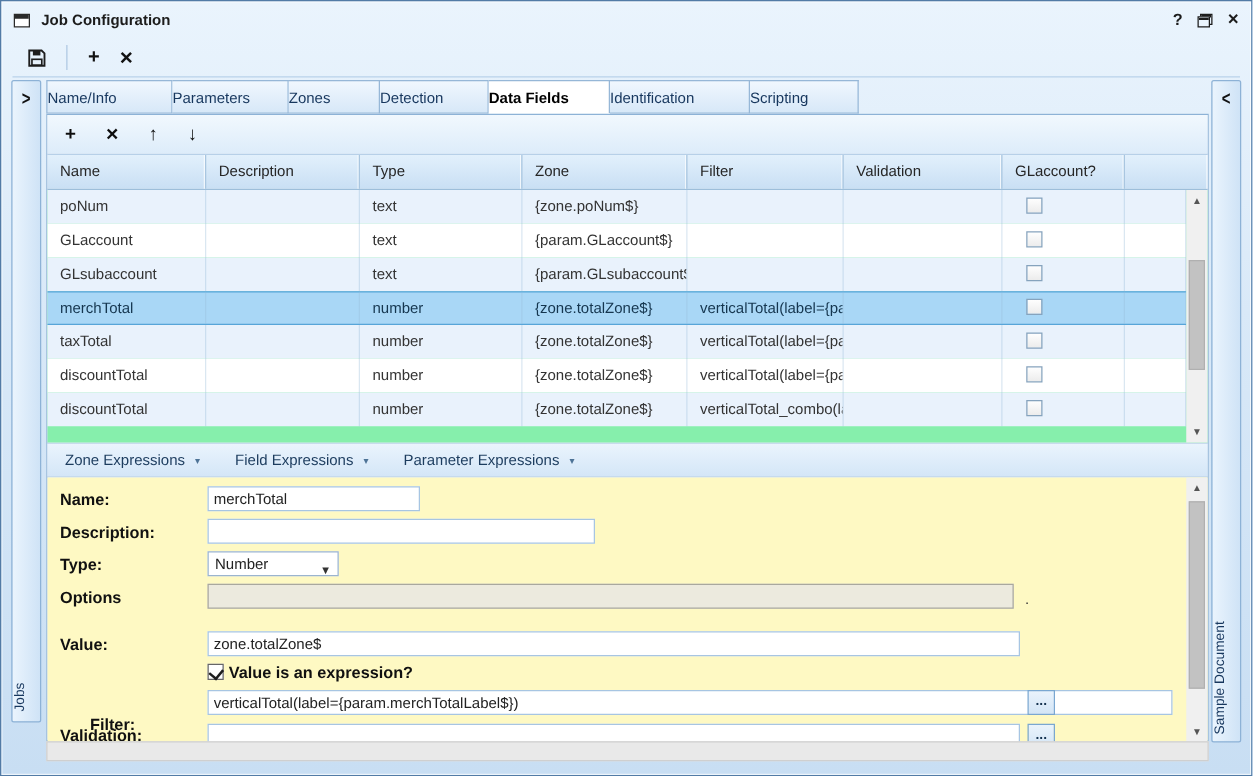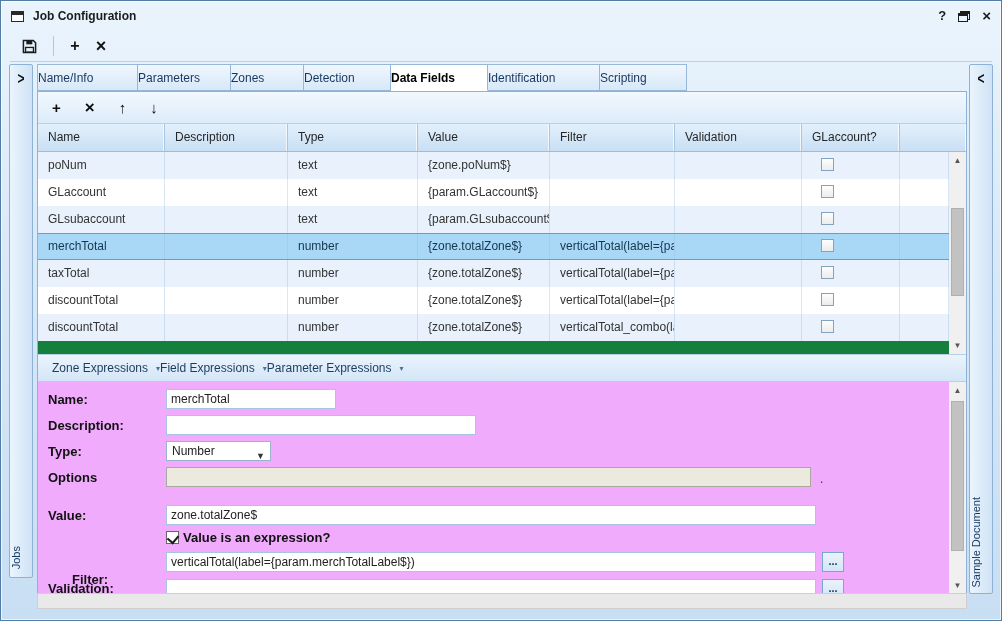--- a/index.html
+++ b/index.html
@@ -60,46 +60,46 @@
                   background:linear-gradient(180deg,#f1f8fe,#ddecfa); border-bottom:1px solid #b7d0e8; }
   .gicon { font-weight:900; font-size:15px; color:#0d0d0d; cursor:default; }
   
   .grid-header { height:28px; display:flex; background:linear-gradient(180deg,#e2f0fc,#c9dff4);
                  border-bottom:1px solid #9dbeda; font-size:12px; color:#262626; }
   .gh { line-height:27px; padding-left:10px; border-right:1px solid #a9c6e0;
         box-shadow:inset -1px 0 0 rgba(255,255,255,.7); white-space:nowrap; overflow:hidden; cursor:default; }
   .c1{width:127px}.c2{width:123px}.c3{width:130px}.c4{width:132px}.c5{width:125px}.c6{width:127px}.c7{width:98px}
   .cfill{flex:1; border-right:none;}
   
-  .grid-rows { position:relative; height:202px; background:#15803d; }
+  .grid-rows { position:relative; height:202px; background:#86efac; }
   .rows-wrap { position:absolute; left:0; top:0; right:17px; }
   .grid-row { display:flex; height:27px; font-size:12px; color:#333; background:#fff; }
   .grid-row.alt { background:#e9f2fc; }
   .grid-row.selected { background:#a9d7f6; border-top:1px solid #57a5d8; border-bottom:1px solid #57a5d8; color:#15364f; }
   .gc { line-height:26px; padding-left:10px; border-right:1px solid rgba(150,185,215,.35);
         white-space:nowrap; overflow:hidden; }
   .grid-row.selected .gc { line-height:24px; }
   .cbx { width:13px; height:13px; margin:6px 0 0 9px; border:1px solid #86a3bd;
          background:linear-gradient(180deg,#fefefe,#ececec); }
   .grid-row.selected .cbx { margin-top:5px; }
   
   .vscroll { position:absolute; right:0; top:0; bottom:0; width:17px; background:#f0f0f0; }
   .sb-btn { position:absolute; left:0; width:17px; height:17px; text-align:center; line-height:17px;
             font-size:8px; color:#555; cursor:default; }
   .sb-up { top:0; } .sb-down { bottom:0; }
   .sb-thumb { position:absolute; left:2px; width:13px; background:#c2c2c2; border:1px solid #b0b0b0; }
   
-  .expr-bar { height:28px; display:flex; align-items:center; padding-left:14px;
+  .expr-bar { height:28px; display:flex; align-items:center; gap:28px; padding-left:14px;
               background:linear-gradient(180deg,#eaf4fd,#d4e6f7);
               border-top:1px solid #b7d0e8; border-bottom:1px solid #b7d0e8;
               font-size:12px; color:#1c3c5e;text-align:center; }
   .expr-item { display:flex; align-items:center; gap:8px; cursor:default; }
   .expr-item .arrow { font-size:8px; color:#4d7396; }
   
-  .form-area { position:relative; height:212px; background:#f0abfc; overflow:hidden; }
+  .form-area { position:relative; height:212px; background:#fef9c3; overflow:hidden; }
   .frow { position:absolute; }
   .flabel { font-size:13px; font-weight:bold; color:#111; cursor:default; }
   .finput { position:absolute; height:20px; border:1px solid #a7c5e2; background:#fff;
             font-family:inherit; font-size:12px; color:#222; padding:0 4px; outline:none; }
   .fselect { position:absolute; height:20px; border:1px solid #9ab4cf; background:#fff;
              font-size:12px; color:#222; line-height:18px; padding-left:5px; cursor:default; }
   .fselect .arrow { position:absolute; right:5px; top:5px; font-size:9px; color:#333; }
   .disabled-input { background:#eceade !important; border:1px solid #a9a89e !important; }
   .dot-suffix { position:absolute; font-size:12px; color:#333; }
   .chkrow { position:absolute; display:flex; align-items:center; gap:4px; }
@@ -168,21 +168,21 @@
         <span class="gicon">+</span>
         <span class="gicon" style="font-size:17px">×</span>
         <span class="gicon">↑</span>
         <span class="gicon">↓</span>
       </div>
 
       <div class="grid-header">
         <div class="gh c1">Name</div>
         <div class="gh c2">Description</div>
         <div class="gh c3">Type</div>
-        <div class="gh c4">Value</div>
+        <div class="gh c4">Zone</div>
         <div class="gh c5">Filter</div>
         <div class="gh c6">Validation</div>
         <div class="gh c7">GLaccount?</div>
         <div class="gh cfill"></div>
       </div>
 
       <div class="grid-rows">
         <div class="rows-wrap">
           <div class="grid-row alt">
             <div class="gc c1">poNum</div>
@@ -312,21 +312,21 @@
 
         <div class="frow flabel" style="left:10px; top:126px;">Value:</div>
         <input class="finput" style="left: 128px; top: 123px; width: 650px;" value="zone.totalZone$">
 
         <div class="chkrow" style="left:128px; top:148px;">
           <span class="chk checked"></span>
           <span class="chklabel">Value is an expression?</span>
         </div>
 
         <div class="frow flabel" style="left:10px; top:190px;margin-left:24px;">Filter:</div>
-        <input class="finput" style="left: 128px; top: 170px; width: 650px;" value="verticalTotal(label={param.merchTotalLabel$})">
+        <input class="finput" style="left: 128px; top: 170px; width: 772px;" value="verticalTotal(label={param.merchTotalLabel$})">
         <div class="dots-btn" style="left:784px; top:170px;">...</div>
 
         <div class="frow flabel" style="left:10px; top:199px;">Validation:</div>
         <input class="finput" style="left: 128px; top: 197px; width: 650px;" value="">
         <div class="dots-btn" style="left:784px; top:197px;">...</div>
 
         <div class="vscroll">
           <div class="sb-btn sb-up">▲</div>
           <div class="sb-thumb" style="top:19px; height:150px;"></div>
           <div class="sb-btn sb-down">▼</div>

